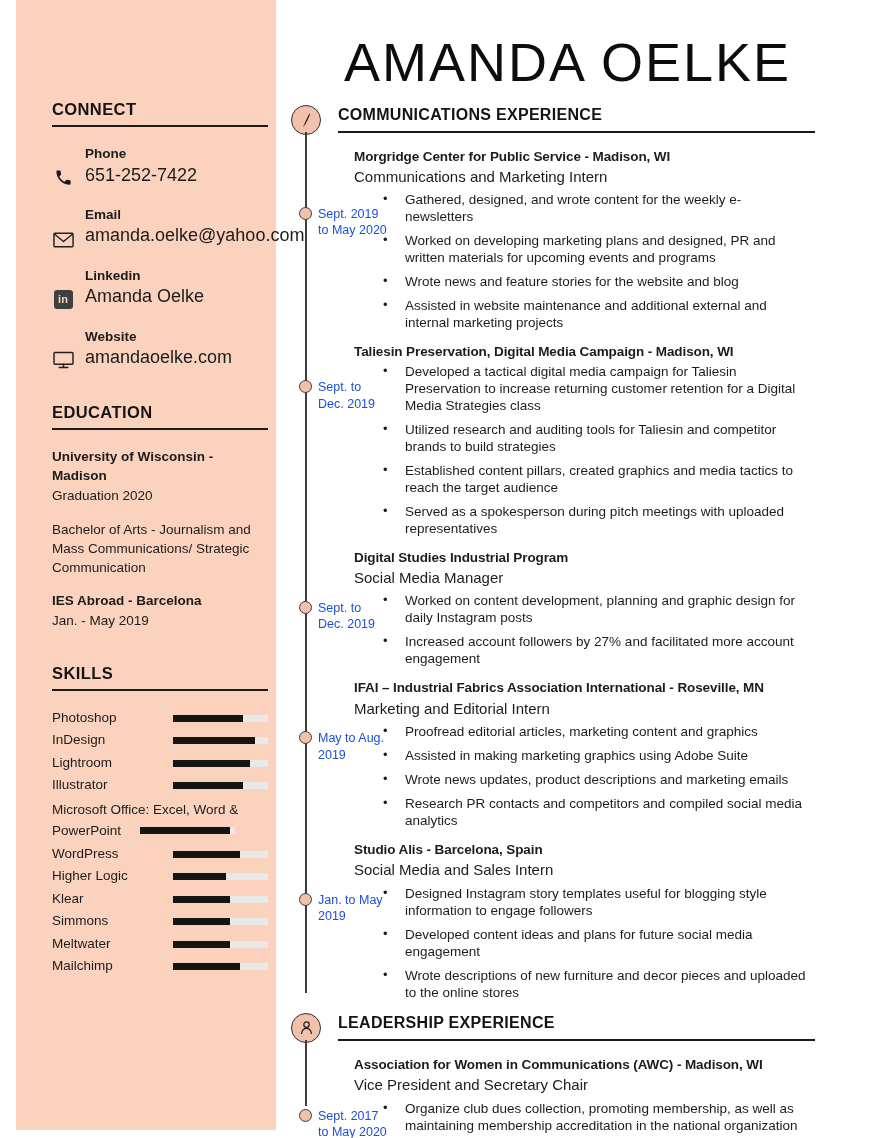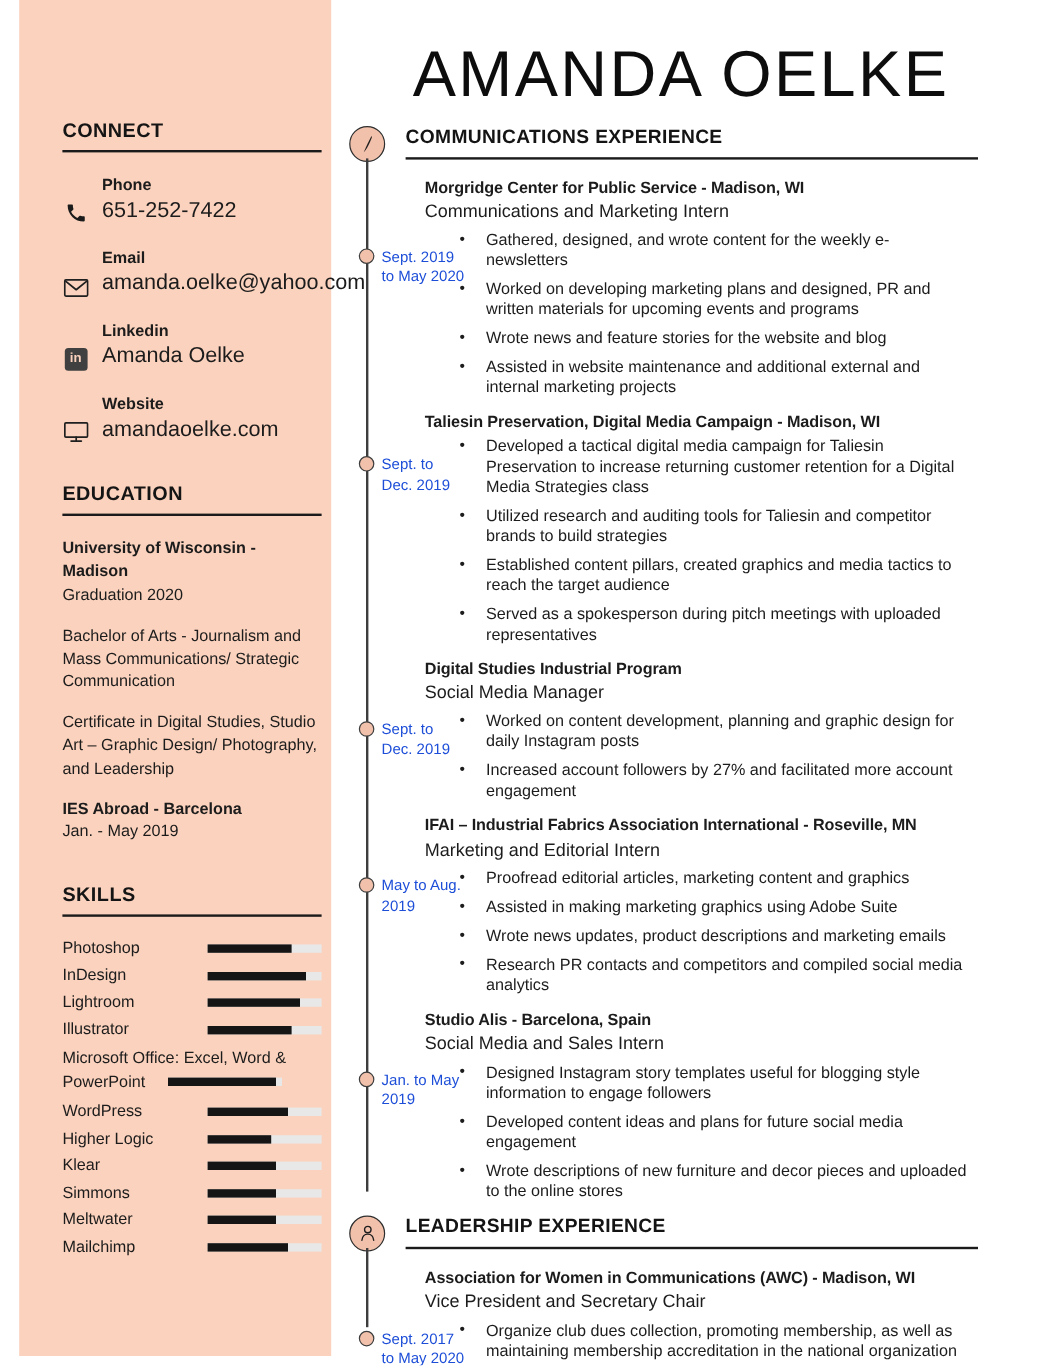--- a/index.html
+++ b/index.html
@@ -126,24 +126,20 @@
       <h2 class="side-heading">EDUCATION</h2>
       <div class="edu-block">
         <div class="edu-bold">University of Wisconsin - Madison</div>
         <div class="edu-text">Graduation 2020</div>
       </div>
       <div class="edu-block">
 
         <div class="edu-text">Bachelor of Arts - Journalism and Mass Communications/ Strategic Communication</div>
       </div>
       <div class="edu-block">
-
-        <div class="edu-text">Certificate in Digital Studies, Studio Art – Graphic Design/ Photography, and Leadership</div>
-      </div>
-      <div class="edu-block">
         <div class="edu-bold">IES Abroad - Barcelona</div>
         <div class="edu-text">Jan. - May 2019</div>
       </div>
     </section>
 
     <section class="side-section">
       <h2 class="side-heading">SKILLS</h2>
       <div class="skills-list">
   <div class="skill-row">
     <span class="skill-label">Photoshop</span>

